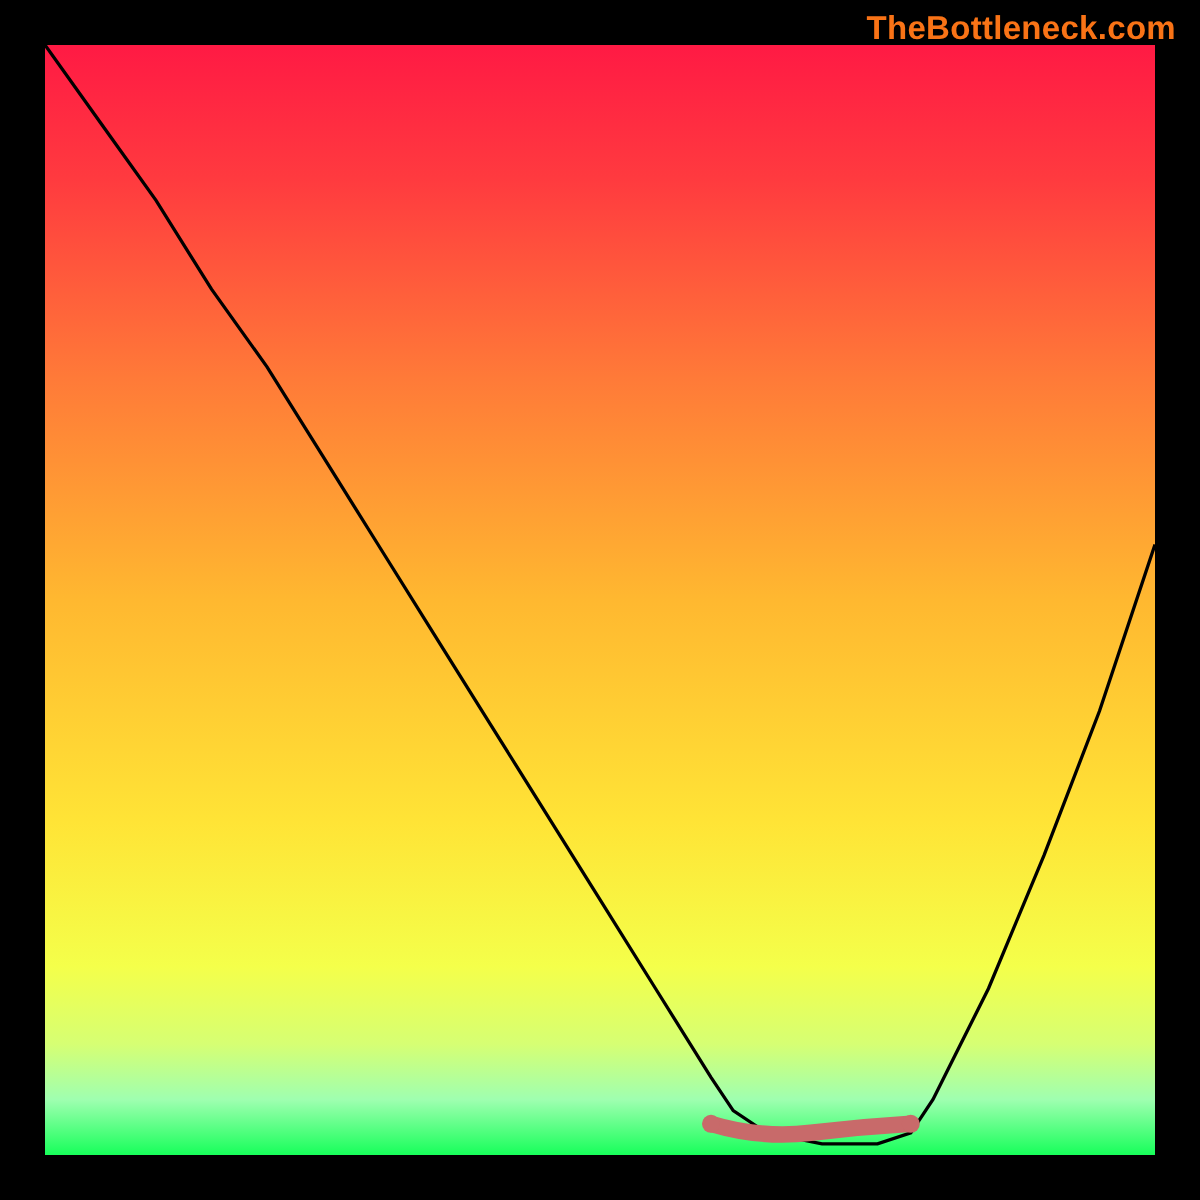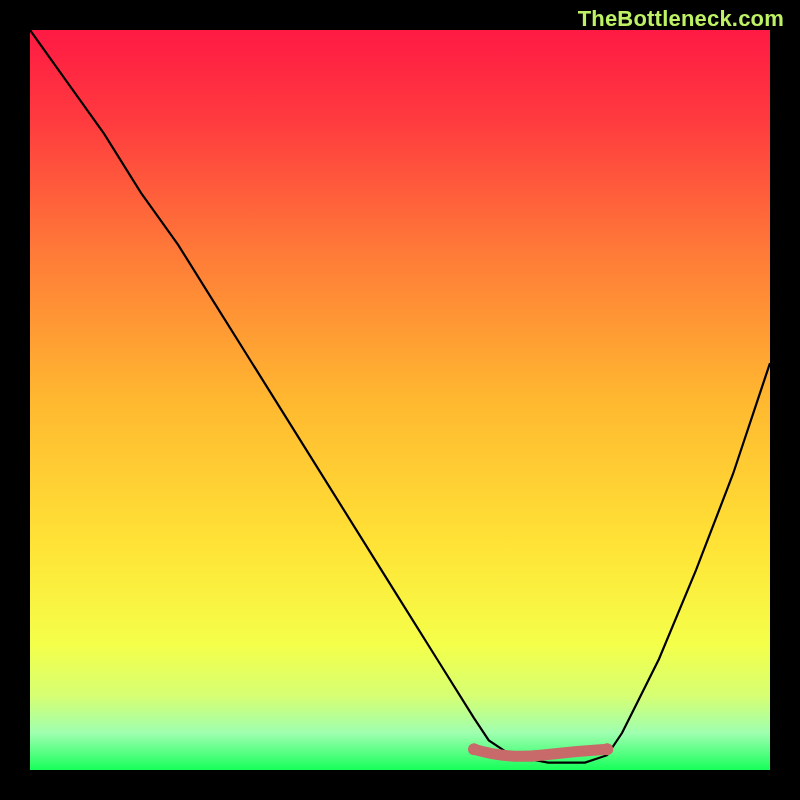--- a/index.html
+++ b/index.html
@@ -35,21 +35,21 @@
     inset: 0;
     width: 740px;
     height: 740px;
   }
   .watermark {
     position: absolute;
     top: 6px;
     right: 16px;
     font-size: 22px;
     font-weight: 600;
-    color: #bef264;
+    color: #f97316;
     letter-spacing: 0.2px;
   }
 </style>
 </head>
 <body>
 
 <div class="frame">
 
   <div class="watermark">TheBottleneck.com</div>
 

